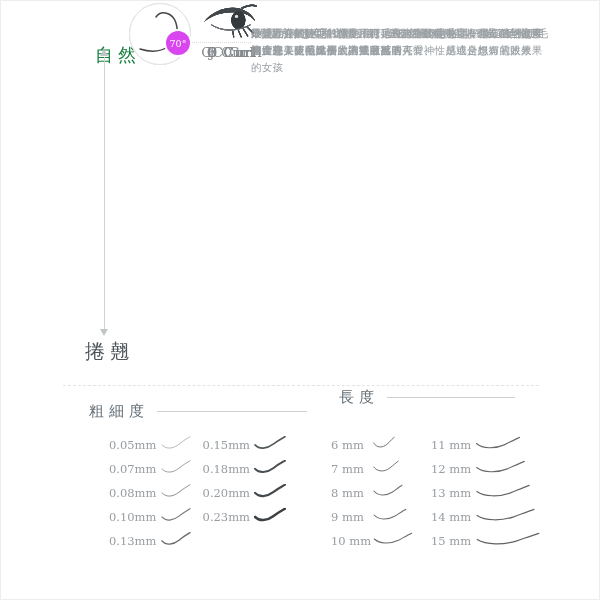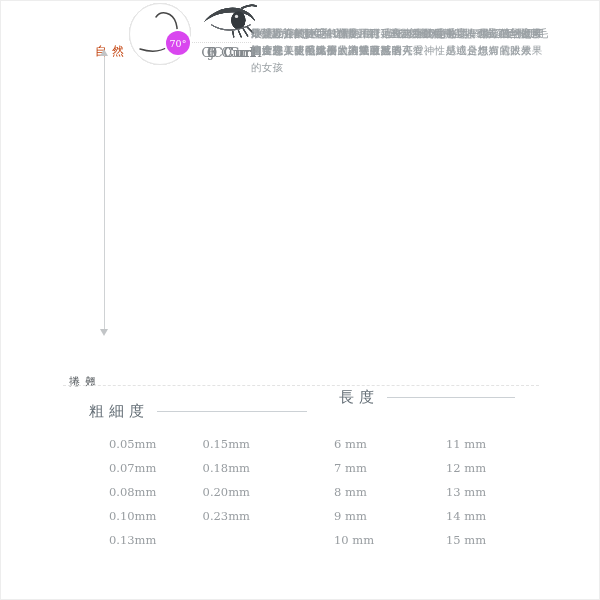--- a/index.html
+++ b/index.html
@@ -2,22 +2,22 @@
 <html><head>
 <meta charset="utf-8">
 <style>
   html,body{margin:0;padding:0;background:#fff;}
   .page{
     position:relative;width:600px;height:600px;box-sizing:border-box;
     background:#fff;border:1px solid #ededed;overflow:hidden;
     font-family:"DejaVu Serif","Liberation Serif",serif;
   }
   
-  .axis-top{position:absolute;left:94px;top:42px;font-size:12px;color:#c2410c;letter-spacing:5px;}
-  .axis-bottom{position:absolute;left:68px;top:337px;font-size:11px;color:#4f5458;letter-spacing:5px;margin-top:36px;}
+  .axis-top{position:absolute;left:94px;top:42px;font-size:18px;color:#15803d;letter-spacing:5px;}
+  .axis-bottom{position:absolute;left:84px;top:337px;font-size:20px;color:#4f5458;letter-spacing:5px;}
   .axis-line{position:absolute;left:103px;top:56px;width:1px;height:272px;background:#cfd2d4;}
   .arrow-up{position:absolute;left:99px;top:48px;width:0;height:0;
     border-left:4px solid transparent;border-right:4px solid transparent;border-bottom:7px solid #c2c5c7;}
   .arrow-down{position:absolute;left:99px;top:328px;width:0;height:0;
     border-left:4px solid transparent;border-right:4px solid transparent;border-top:7px solid #c2c5c7;}
   
   .curl-row{position:absolute;left:128px;width:418px;height:70px;}
   .curl-row:nth-of-type(1){top:26px;}
   .curl-row:nth-of-type(2){top:91px;}
   .curl-row:nth-of-type(3){top:158px;}
@@ -41,21 +41,21 @@
   .section-head.length{left:338px;top:387px;}
   .section-title{font-size:15px;color:#646e76;letter-spacing:5px;font-weight:500;white-space:nowrap;}
   .section-rule{height:1px;background:#ccd1d5;margin-left:8px;}
   .section-head.thickness .section-rule{width:150px;}
   .section-head.length .section-rule{width:128px;}
   .spec-col{position:absolute;top:436px;}
   .spec-col.t1{left:108px;}
   .spec-col.t2{left:201px;text-align:right;}
   .spec-col.l1{left:330px;}
   .spec-col.l2{left:430px;}
-  .spec-item{display:flex;align-items:center;height:15px;margin-bottom:9px;flex-direction:column;}
+  .spec-item{display:flex;align-items:center;height:15px;margin-bottom:9px;}
   .spec-item .spec-value{font-size:11.5px;color:#999fa4;color:#989da1;white-space:nowrap;}
   .spec-col.t1 .spec-value,.spec-col.t2 .spec-value{width:48px;}
   .spec-col.l1 .spec-value{width:38px;}
   .spec-col.l2 .spec-value{width:40px;}
   .spec-item svg{margin-left:4px;margin-bottom:3px;}
   .curve-path{fill:none;stroke-linecap:round;}
 </style>
 </head>
 <body>
 

